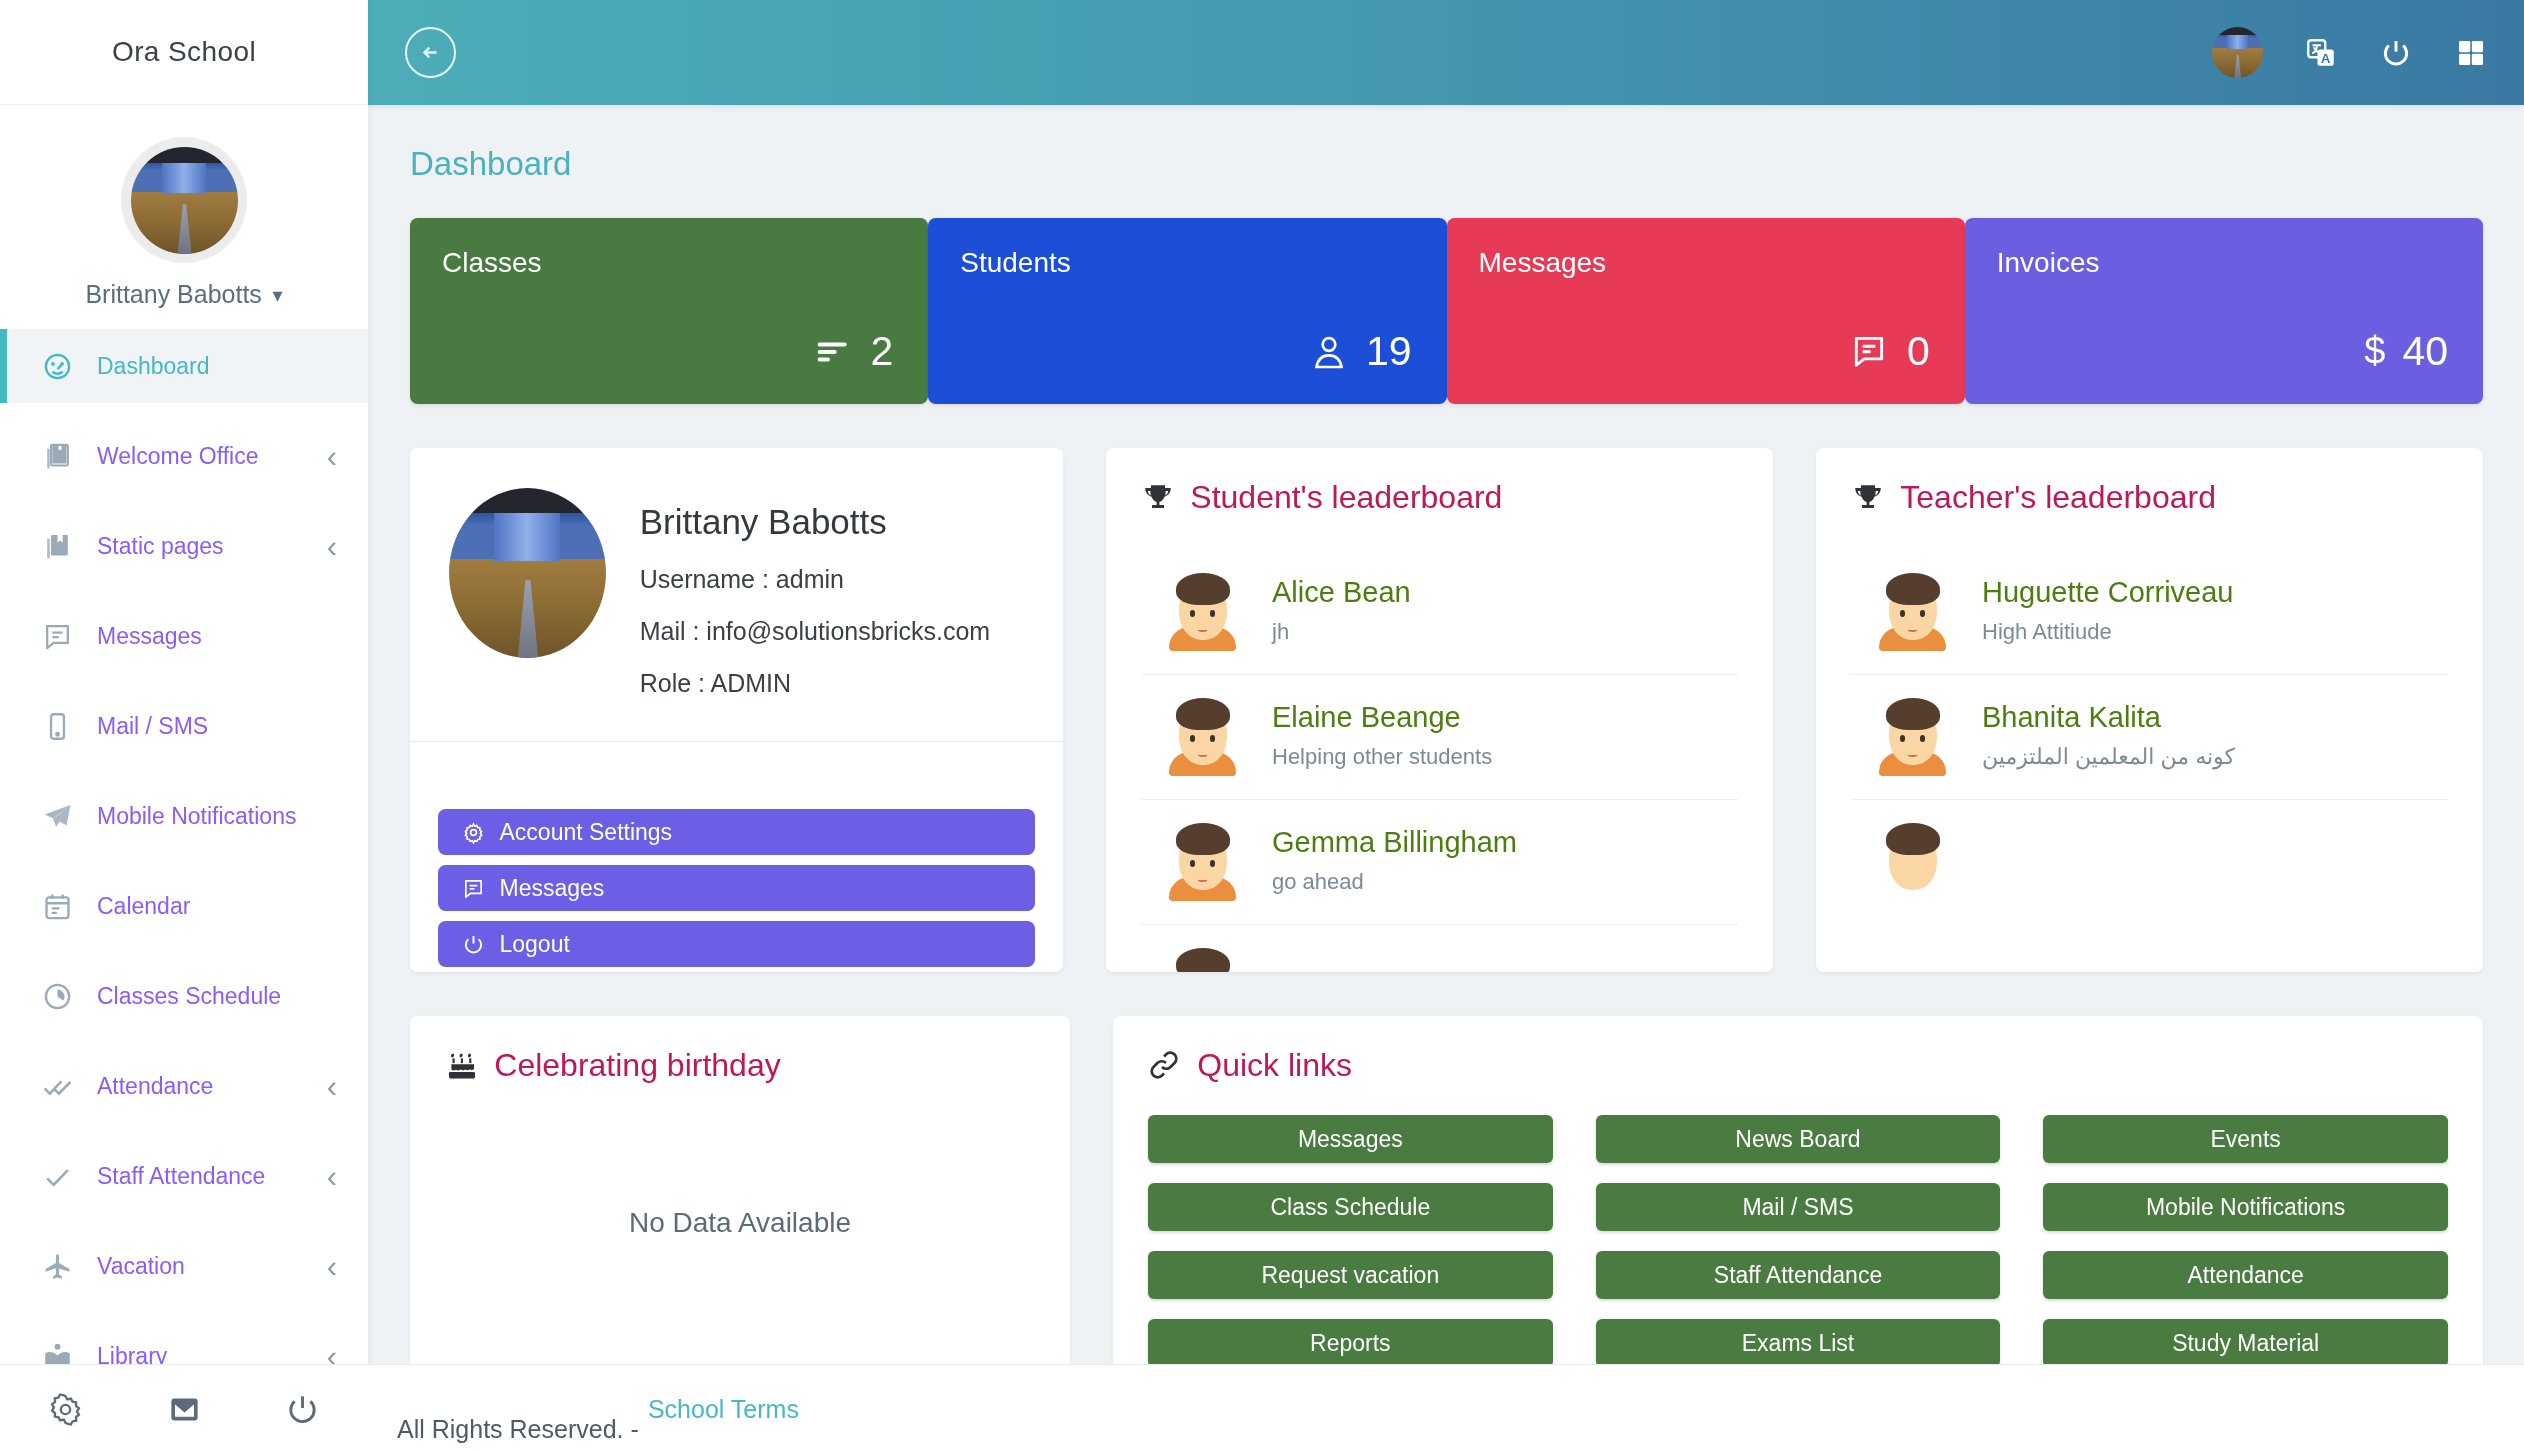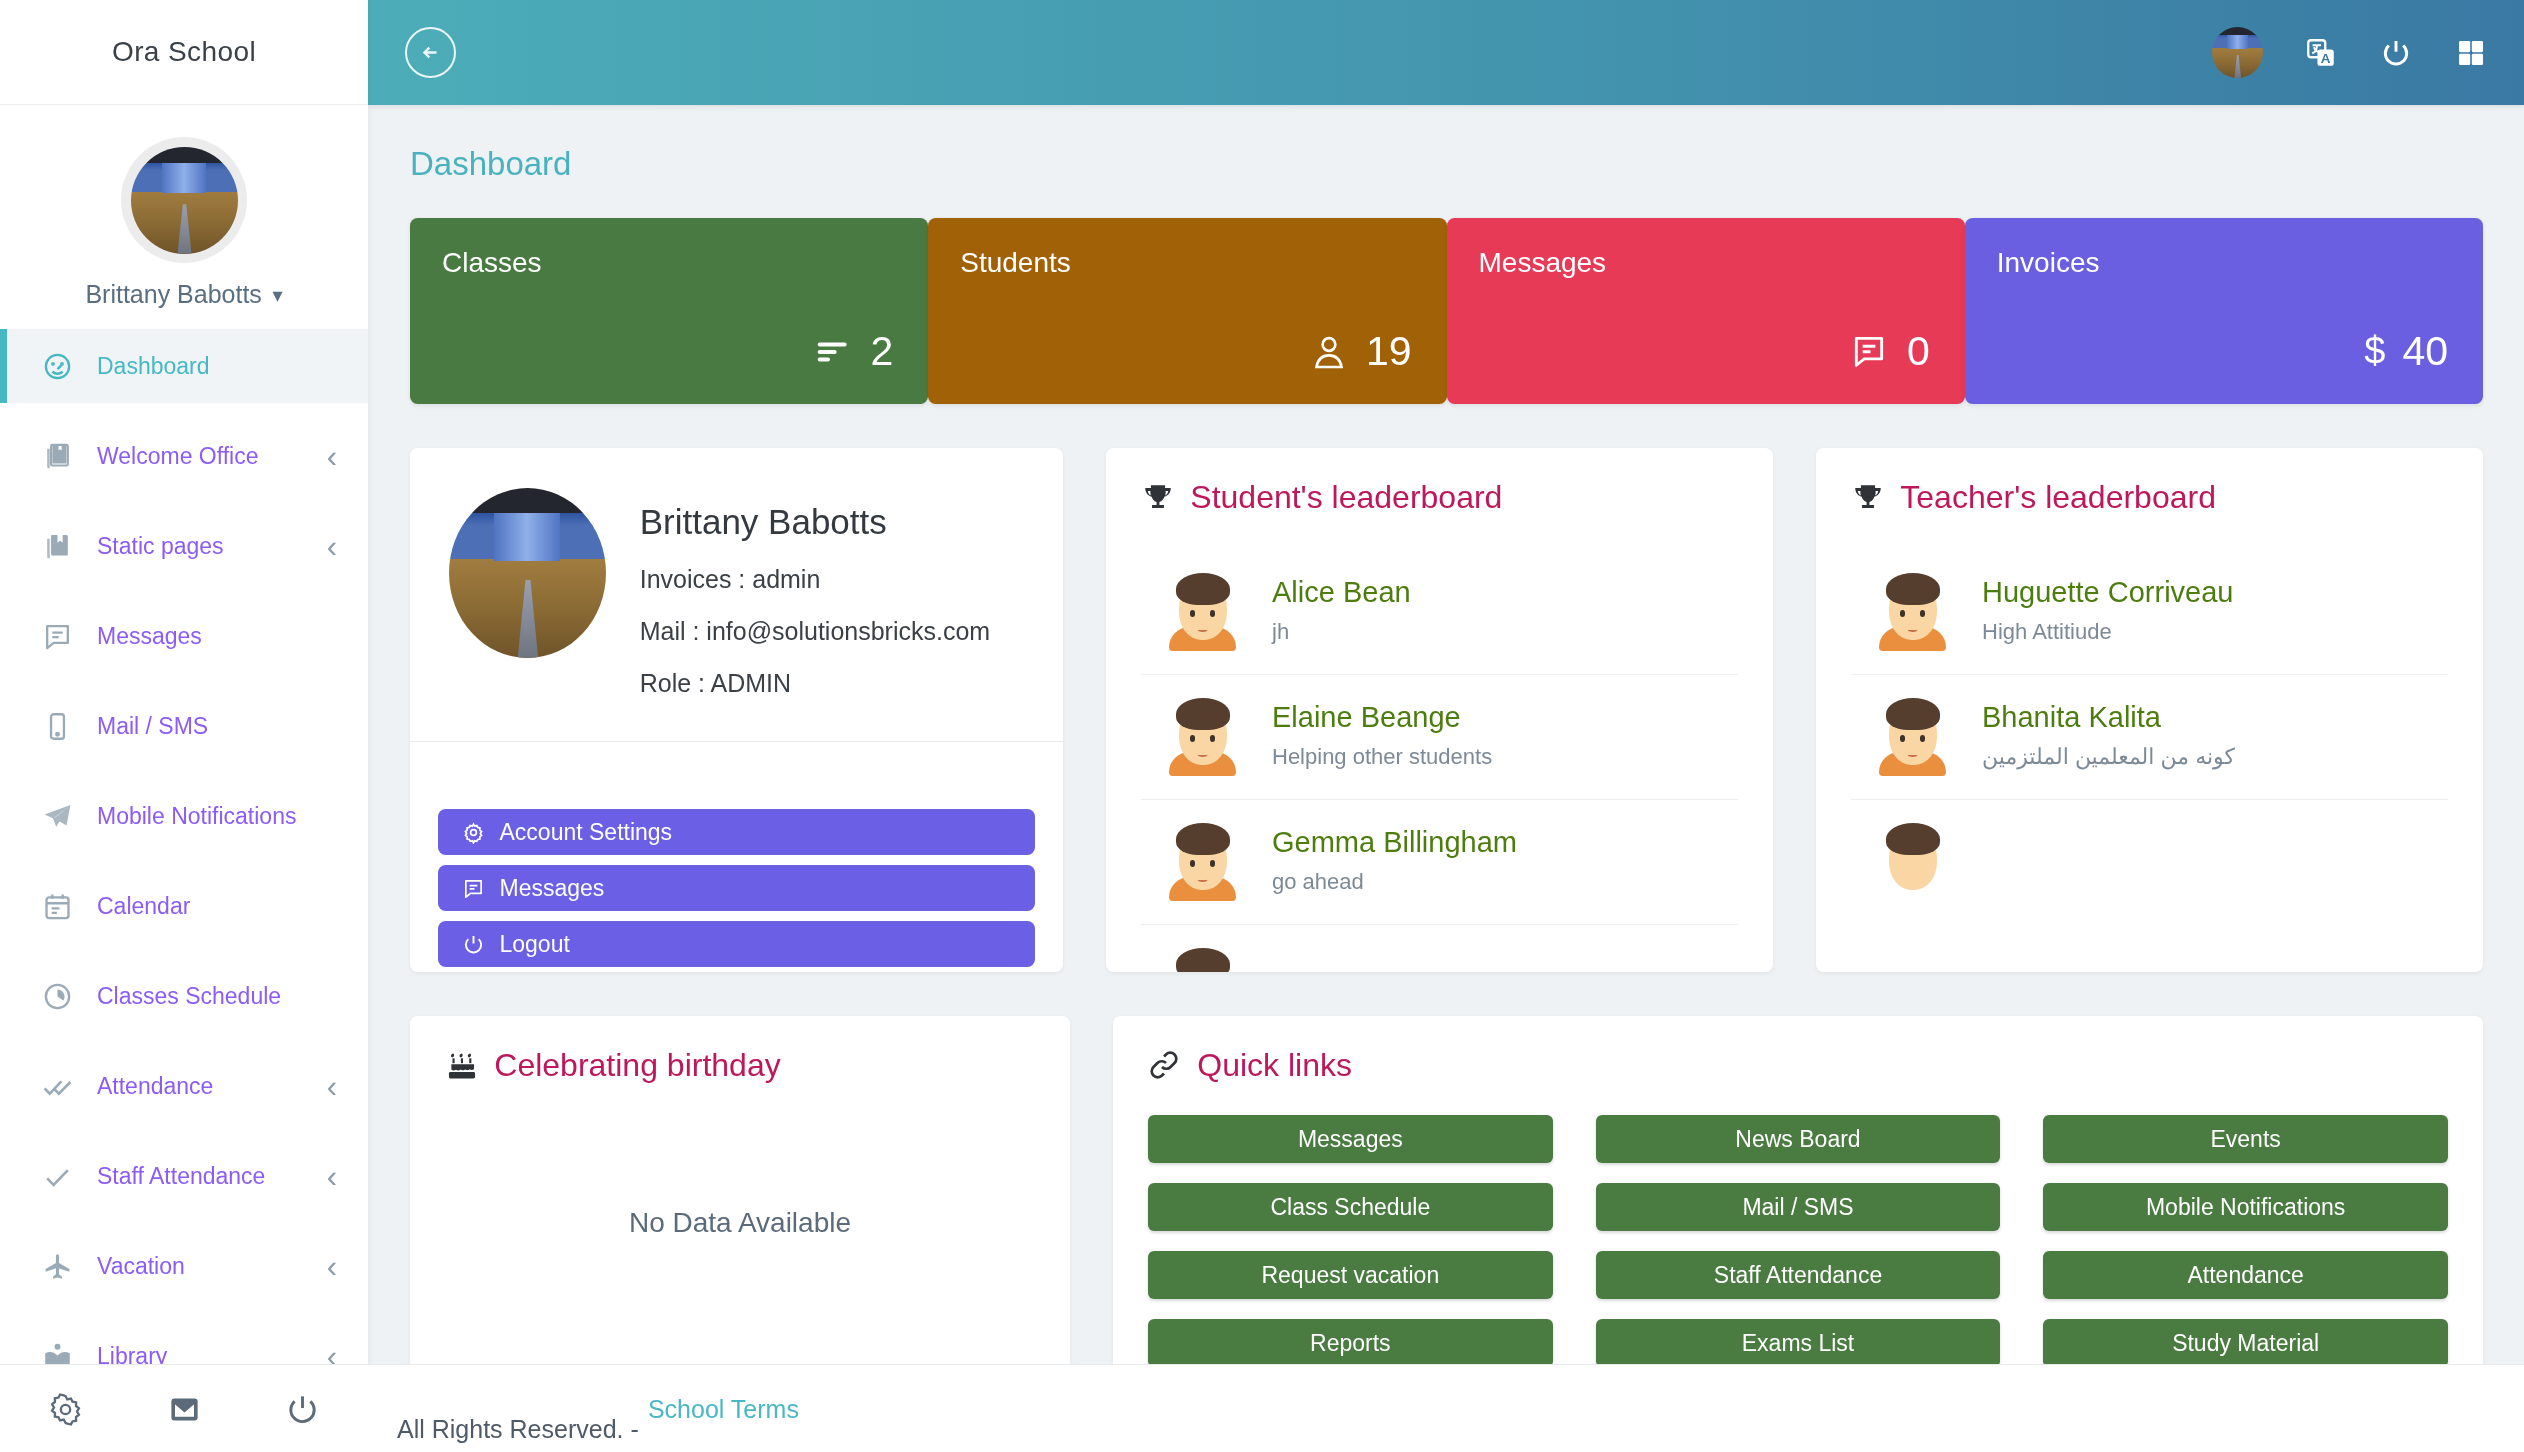--- a/index.html
+++ b/index.html
@@ -61,21 +61,21 @@
 
   .stats { display:flex; margin-top:35px; }
   .stat-card { flex:1; height:186px; border-radius:7.7px; position:relative; padding:29px 32px;
                color:#fff; box-shadow:0 1.5px 4.6px rgba(0,0,0,.08); cursor:pointer; }
   .stat-card .stat-label { font-size:28px; font-weight:500; }
   .stat-value { position:absolute; right:35px; bottom:29px; display:flex; align-items:center; gap:17px; }
   .stat-value .sv-ico { width:40px; height:40px; color:#fff; }
   .stat-value .sv-num { font-size:41px; font-weight:400; }
   .stat-dollar { font-size:38px; font-weight:400; }
   .c-green  { background:#497a41; }
-  .c-blue   { background:#a16207; }
+  .c-blue   { background:#1d4ed8; }
   .c-red    { background:#e63a56; }
   .c-purple { background:#6a5fe0; }
 
   .row2 { display:flex; gap:43px; margin-top:44px; height:524px; }
   .card { background:#fff; border-radius:7.7px; box-shadow:0 1.5px 4.6px rgba(0,0,0,.05); }
   .profile-card { flex:1; padding:29px 28px; overflow:hidden; }
   .profile-top { display:flex; gap:34px; padding:10.7px 6.1px 0 10.7px; }
   .profile-info { padding-top:14px; }
   .profile-name { font-size:35px; font-weight:500; color:#33393f; }
   .profile-line { margin-top:23px; font-size:25px; color:#3a4046; }
@@ -370,21 +370,21 @@
       </div>
     </section>
 
     <section class="row2">
 
       <div class="card profile-card">
         <div class="profile-top">
           <div class="hall hall-profile"></div>
           <div class="profile-info">
             <div class="profile-name">Brittany Babotts</div>
-            <div class="profile-line">Invoices : admin</div>
+            <div class="profile-line">Username : admin</div>
             <div class="profile-line">Mail : info@solutionsbricks.com</div>
             <div class="profile-line">Role : ADMIN</div>
           </div>
         </div>
         <div class="profile-divider"></div>
         <div class="profile-btns">
           <button class="p-btn">
             <span class="pb-ico">
               <svg viewBox="0 0 24 24" width="23" height="23" fill="none" stroke="#fff" stroke-width="1.8">
                 <circle cx="12" cy="12" r="3"></circle>

